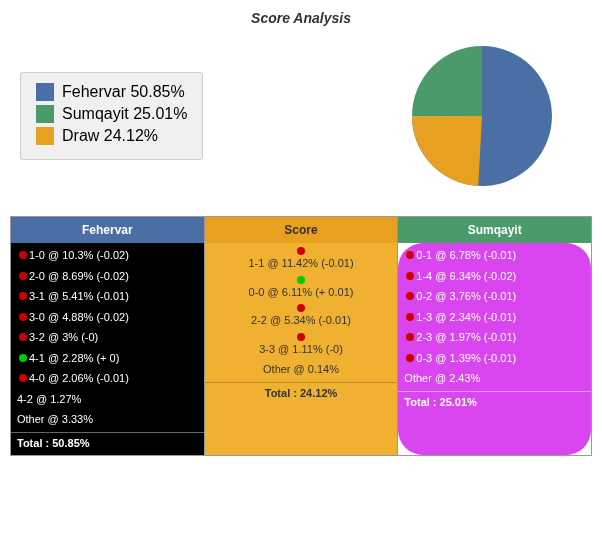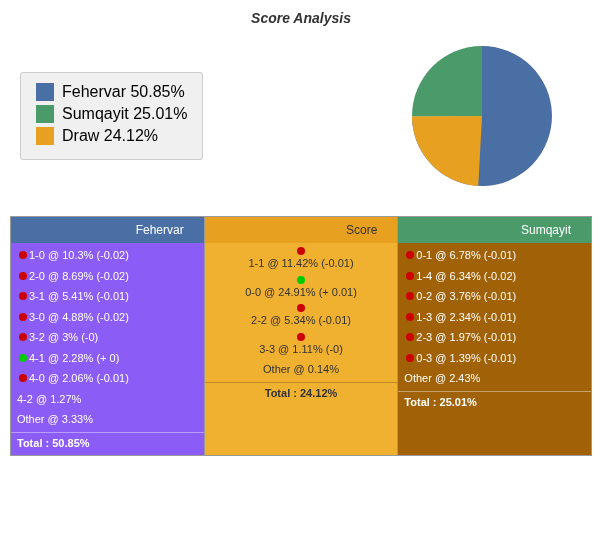--- a/index.html
+++ b/index.html
@@ -58,22 +58,22 @@
       width: 100%;
     }
     .table-header-row {
       display: flex;
       width: 100%;
     }
     .col-fehervar-header,
     .col-draw-header,
     .col-sumqayit-header {
       flex: 1;
-      text-align: right;
-      font-weight: normal;
+      text-align: center;
+      font-weight: bold;
       padding: 6px 20px;
       font-size: 12px;
       border-right: 1px solid #999;
       color: #fff;
     }
     .col-fehervar-header { background: #4a6fa5; }
     .col-draw-header { background: #e8a020; color: #333; }
     .col-sumqayit-header { background: #4a9a6a; }
     .col-sumqayit-header { border-right: none; }
 
@@ -82,23 +82,23 @@
       width: 100%;
     }
     .col-fehervar,
     .col-draw,
     .col-sumqayit {
       flex: 1;
       border-right: 1px solid #999;
       padding: 2px 0;
     }
     .col-sumqayit { border-right: none; }
-    .col-fehervar { background: #8b5cf6; }
+    .col-fehervar { background: #000000; }
     .col-draw { background: #f0b030; }
-    .col-sumqayit { background: #a16207; }
+    .col-sumqayit { background: #d946ef; border-radius: 25px; }
 
     .cell-row {
       padding: 2px 6px;
       color: #fff;
       font-size: 11px;
       line-height: 1.5;
       display: flex;
       align-items: center;
     }
     .col-draw .cell-row { color: #333; flex-direction: column; }
@@ -194,21 +194,21 @@
           <span>Total : 50.85%</span>
         </div>
       </div>
     <div class="col-draw" id="col-draw">
         <div class="cell-row">
           <span style="display: inline-block; width: 8px; height: 8px; background: rgb(204, 0, 0); border-radius: 50%; margin: 0px 2px; flex-shrink: 0;"></span>
           <span>1-1 @ 11.42% (-0.01)</span>
         </div>
         <div class="cell-row">
           <span style="display: inline-block; width: 8px; height: 8px; background: rgb(0, 204, 0); border-radius: 50%; margin: 0px 2px; flex-shrink: 0;"></span>
-          <span>0-0 @ 24.91% (+ 0.01)</span>
+          <span>0-0 @ 6.11% (+ 0.01)</span>
         </div>
         <div class="cell-row">
           <span style="display: inline-block; width: 8px; height: 8px; background: rgb(204, 0, 0); border-radius: 50%; margin: 0px 2px; flex-shrink: 0;"></span>
           <span>2-2 @ 5.34% (-0.01)</span>
         </div>
         <div class="cell-row">
           <span style="display: inline-block; width: 8px; height: 8px; background: rgb(204, 0, 0); border-radius: 50%; margin: 0px 2px; flex-shrink: 0;"></span>
           <span>3-3 @ 1.11% (-0)</span>
         </div>
         <div class="cell-row">

